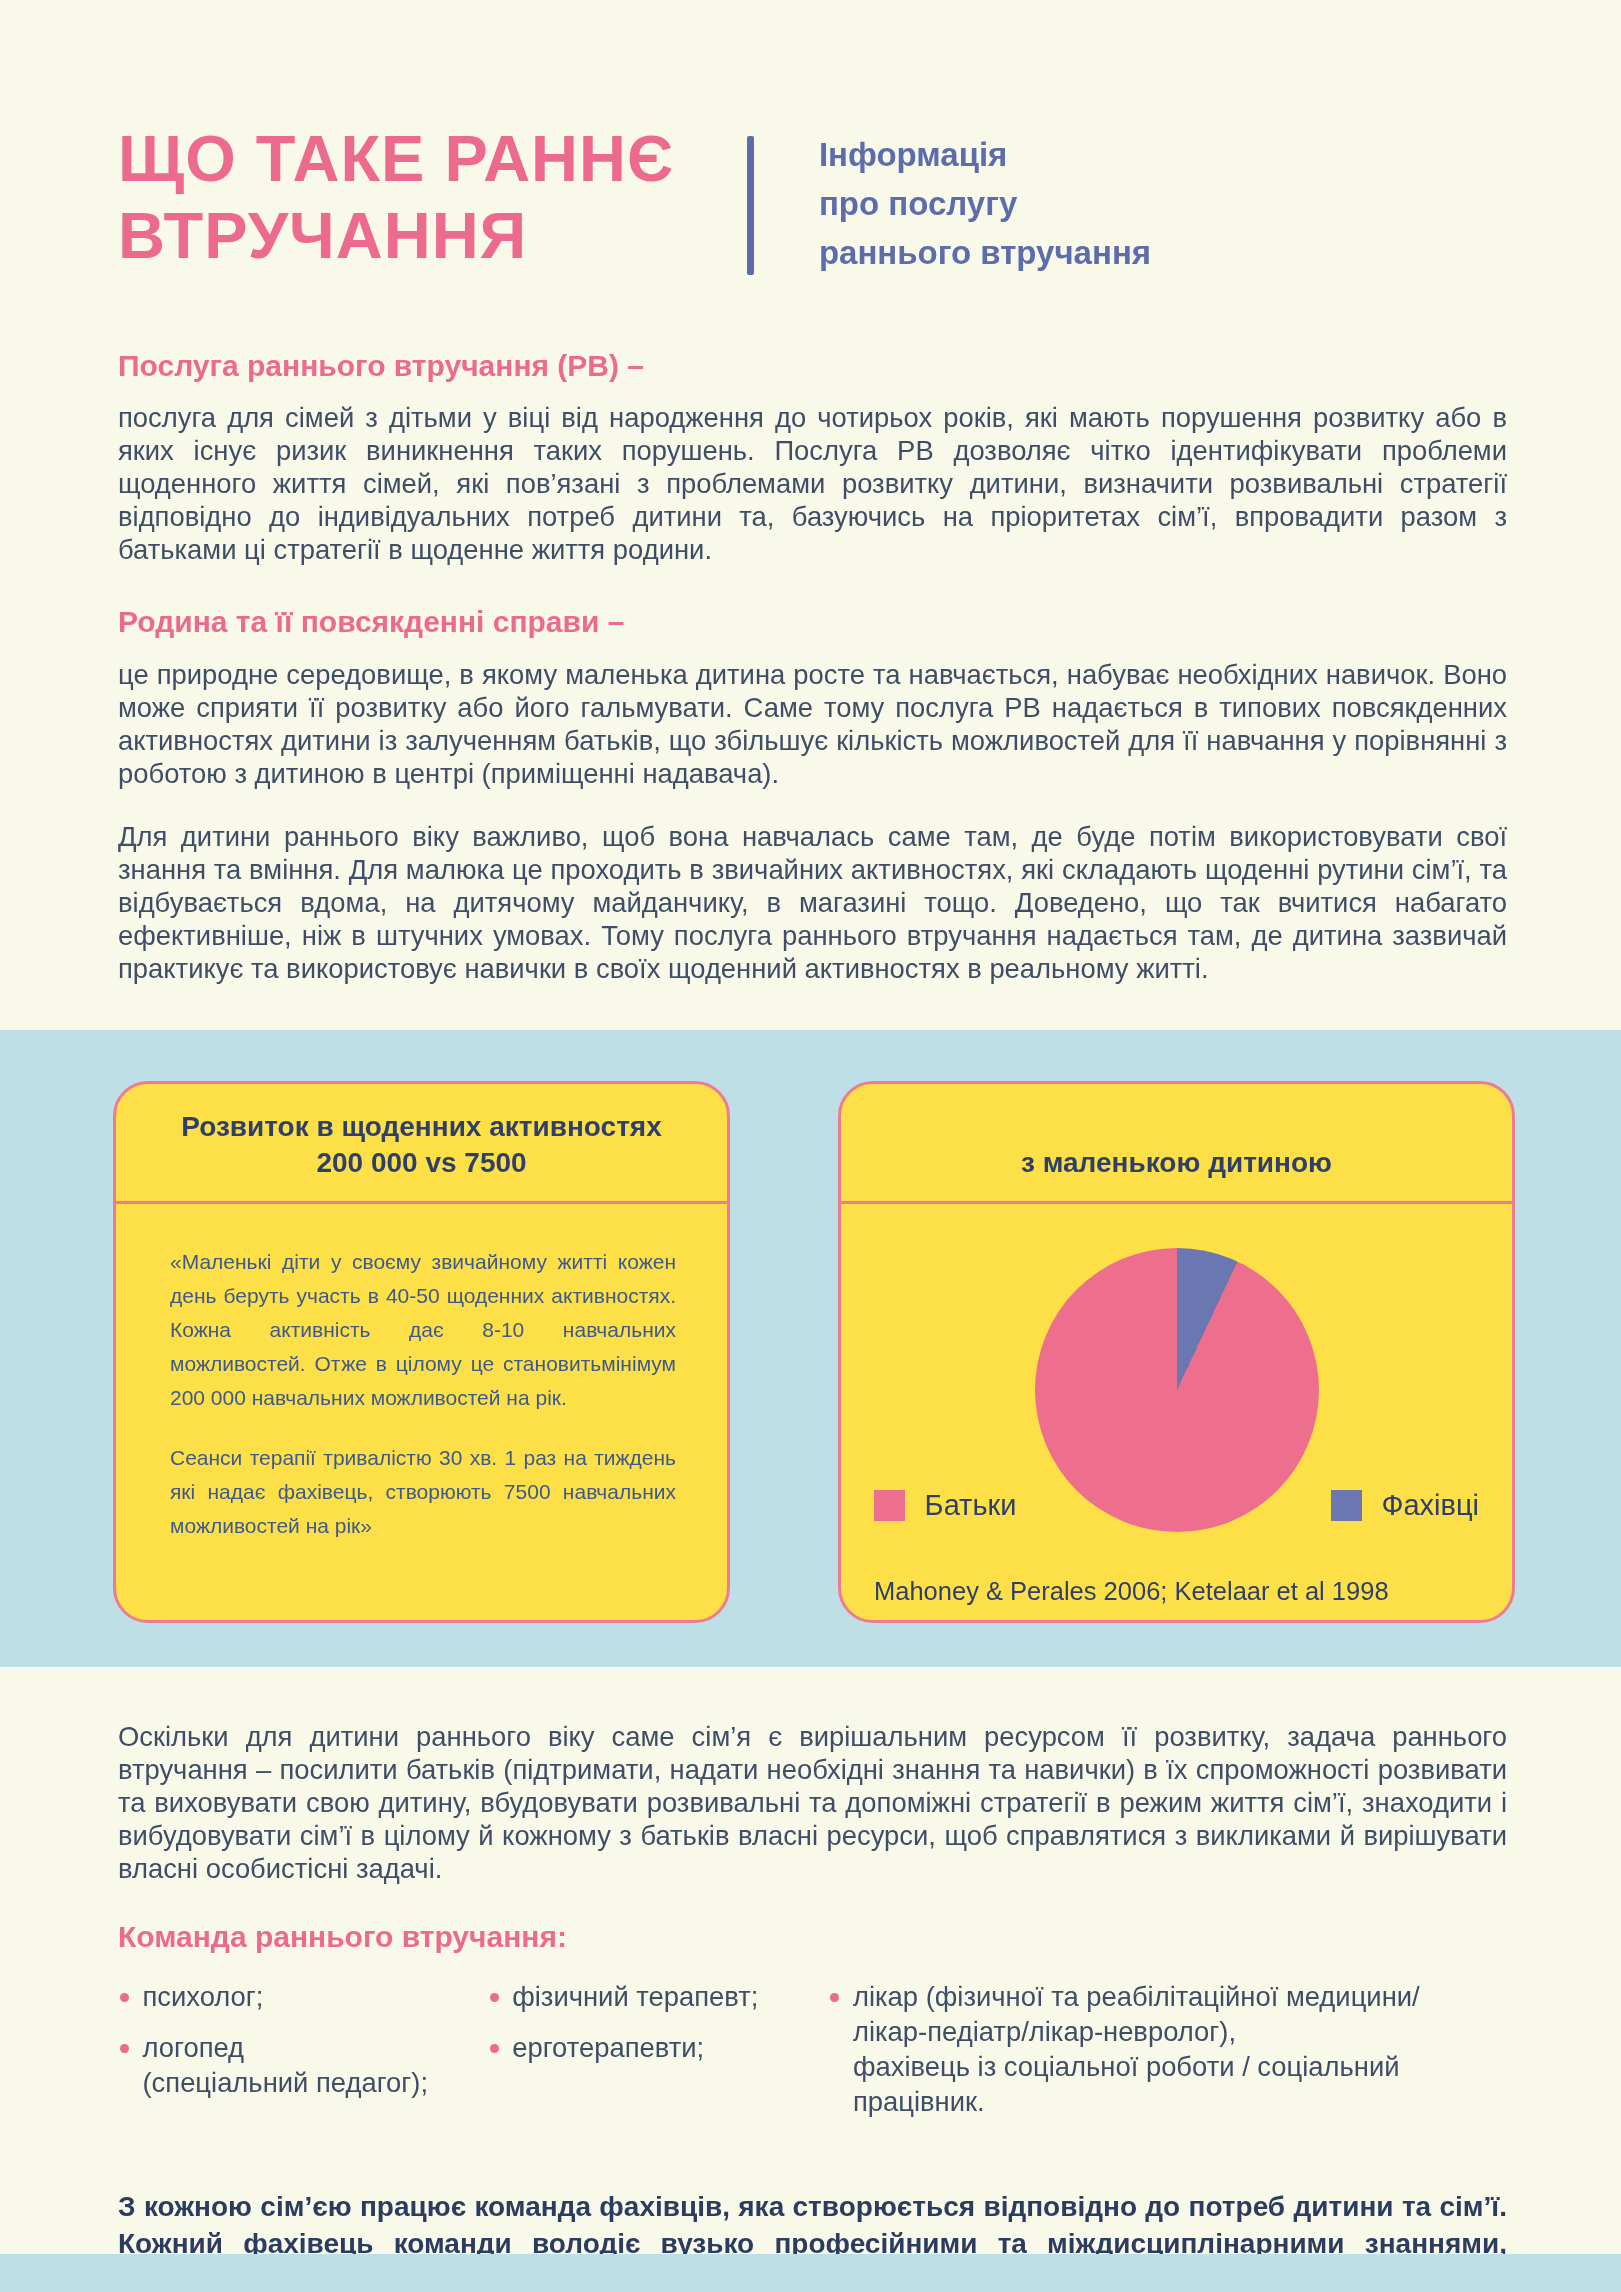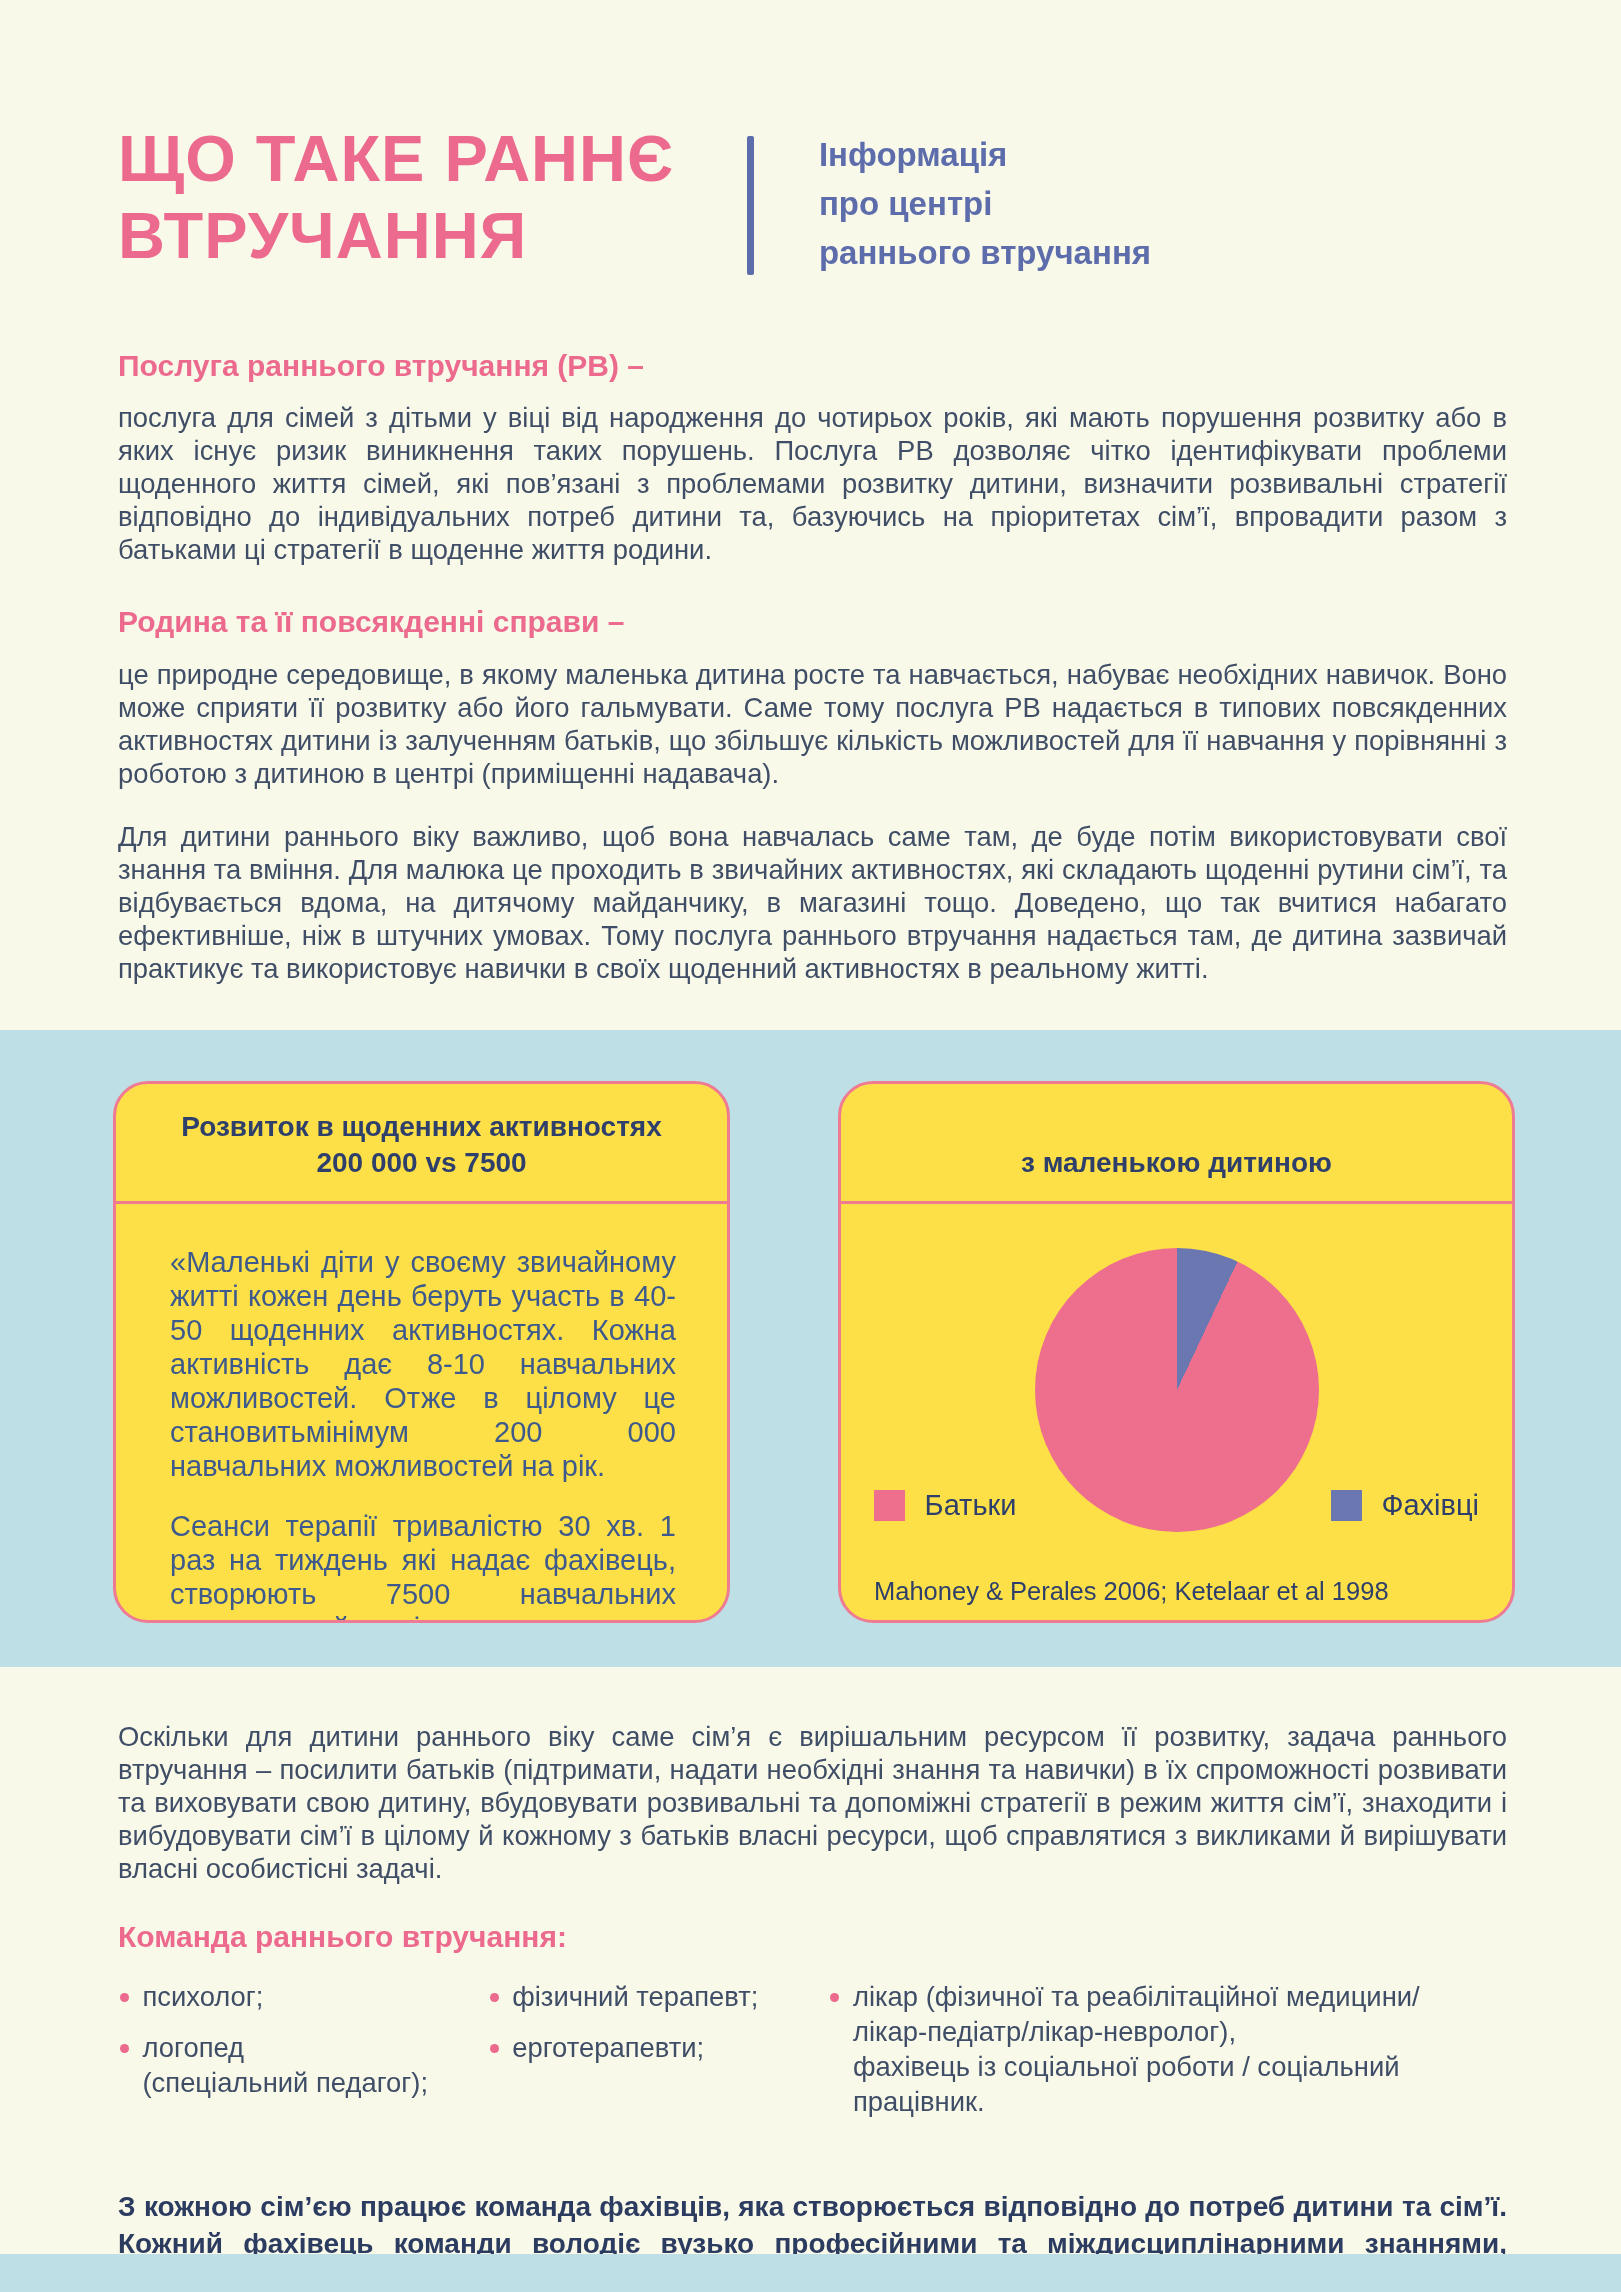--- a/index.html
+++ b/index.html
@@ -64,21 +64,21 @@
     padding: 25.5px 25.5px 19.6px;
     border-bottom: 3.9px solid #ef7b93;
     text-align: center;
   }
   .card-title {
     font-size: 28px; line-height: 36px; font-weight: 700;
     color: #2e3f6b;
   }
   .card-body-left { padding: 41px 51px 0 54px; }
   .quote {
-    font-size: 29px; line-height: 34px;
+    font-size: 21px; line-height: 34px;
     color: #3e5a8c; text-align: justify;
   }
   .quote + .quote { margin-top: 25.5px; }
   
   .card-body-right { padding: 0 33px; }
   .pie {
     width: 284px; height: 284px;
     margin: 44px auto 0;
     border-radius: 50%;
     background: conic-gradient(#6b77b0 0deg 25deg, #ee6e8d 25deg 360deg);
@@ -132,21 +132,21 @@
 <div class="page">
 
   <header class="masthead">
     <h1 class="title">
       <span>ЩО ТАКЕ РАННЄ</span><br>
       <span>ВТРУЧАННЯ</span>
     </h1>
     <div class="masthead-divider"></div>
     <div class="subtitle">
       <div>Інформація</div>
-      <div>про центрі</div>
+      <div>про послугу</div>
       <div>раннього втручання</div>
     </div>
   </header>
 
   <section class="content">
     <h2 class="h-service">Послуга раннього втручання (РВ) –</h2>
     <p class="bodytext">послуга для сімей з дітьми у віці від народження до чотирьох років, які мають порушення розвитку або в яких існує ризик виникнення таких порушень. Послуга РВ дозволяє чітко ідентифікувати проблеми щоденного життя сімей, які  пов’язані з проблемами розвитку дитини, визначити розвивальні стратегії відповідно до індивідуальних потреб дитини та, базуючись на пріоритетах сім’ї, впровадити разом з батьками  ці стратегії в щоденне життя родини.</p>
 
     <h2 class="h-family">Родина та її повсякденні справи –</h2>
     <p class="bodytext">це природне середовище, в якому маленька дитина росте та навчається, набуває необхідних навичок. Воно може сприяти її розвитку або його гальмувати. Саме тому послуга РВ надається в типових повсякденних активностях дитини із залученням батьків, що  збільшує кількість можливостей для її навчання у порівнянні з роботою з дитиною в центрі (приміщенні надавача).</p>

